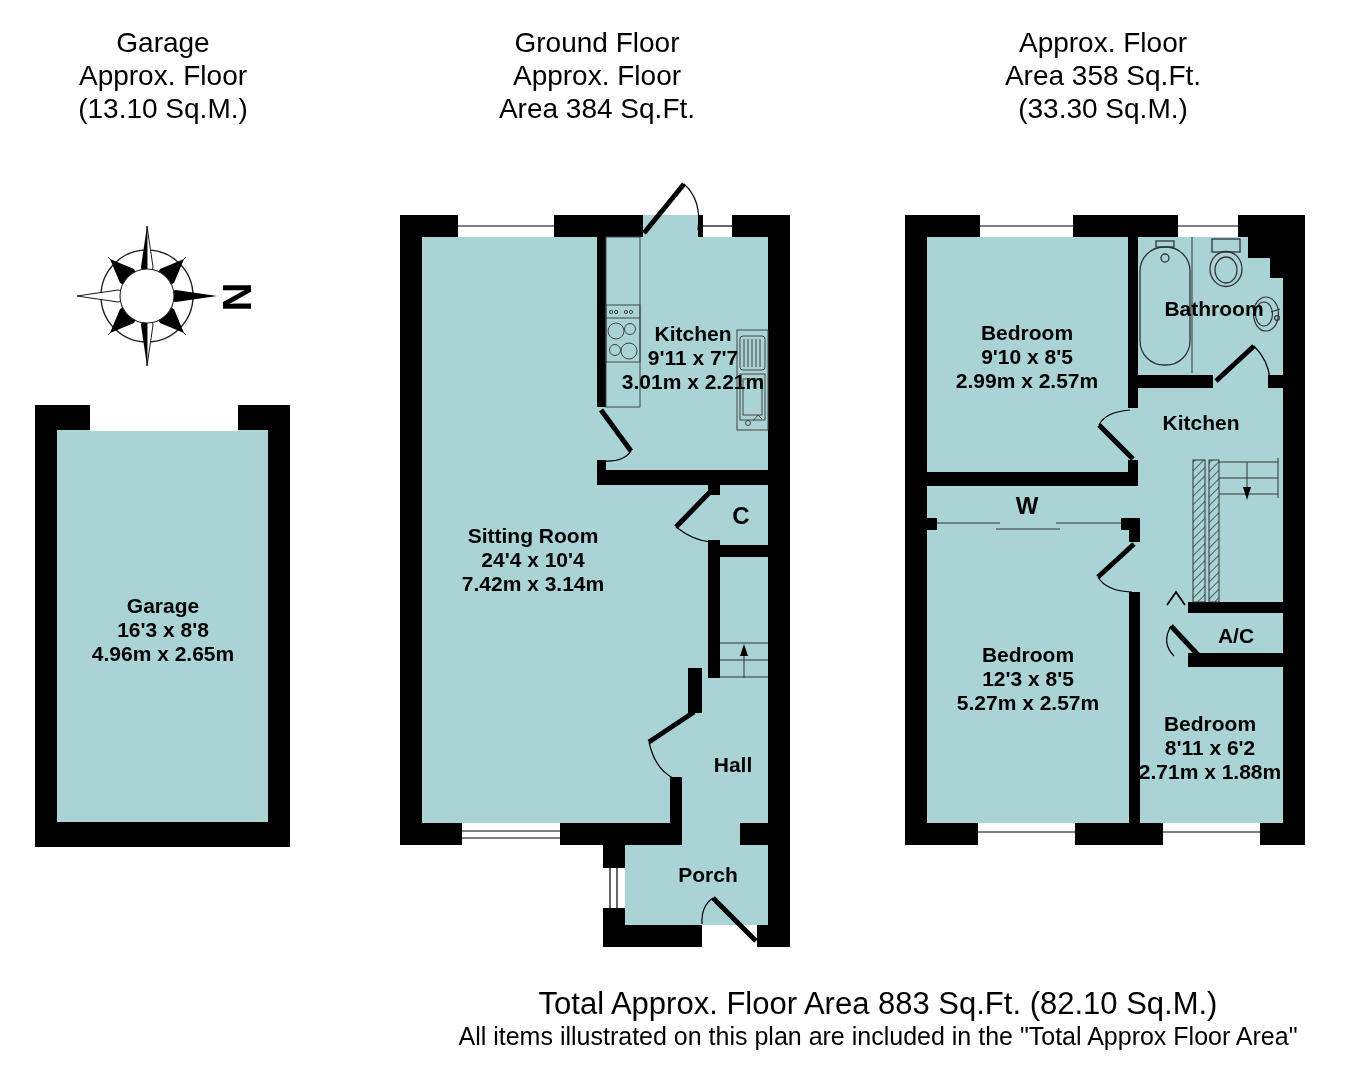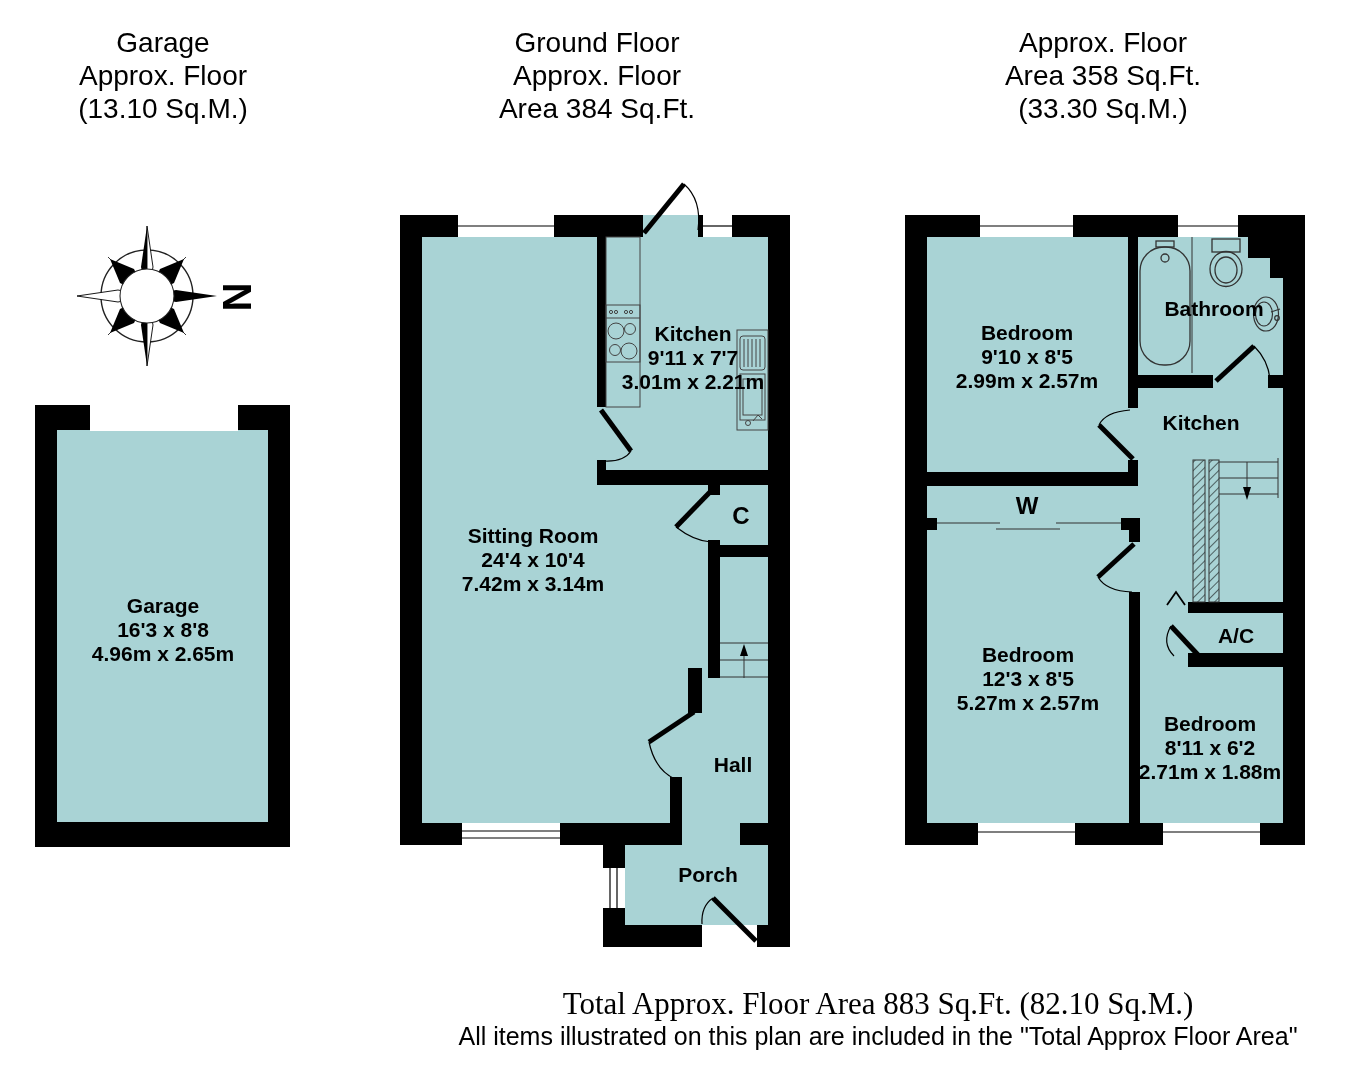--- a/index.html
+++ b/index.html
@@ -18,21 +18,21 @@
   }
   .room.single{transform:translate(-50%,-50%);}
   .room.big{font-size:24px;}
   .north{
     position:absolute;left:236px;top:297px;
     transform:translate(-50%,-50%) rotate(90deg);
     font-size:40px;font-weight:bold;
   }
   .footer-total{
     position:absolute;left:878px;top:986px;transform:translateX(-50%);
-    font-size:31px;white-space:nowrap;font-family:Liberation Serif, serif;
+    font-size:31px;white-space:nowrap;
   }
   .footer-note{
     position:absolute;left:878px;top:1022px;transform:translateX(-50%);
     font-size:25px;white-space:nowrap;
   }
 </style>
 </head>
 <body>
 
 <svg id="plan-svg" width="1358" height="1080" viewBox="0 0 1358 1080">

